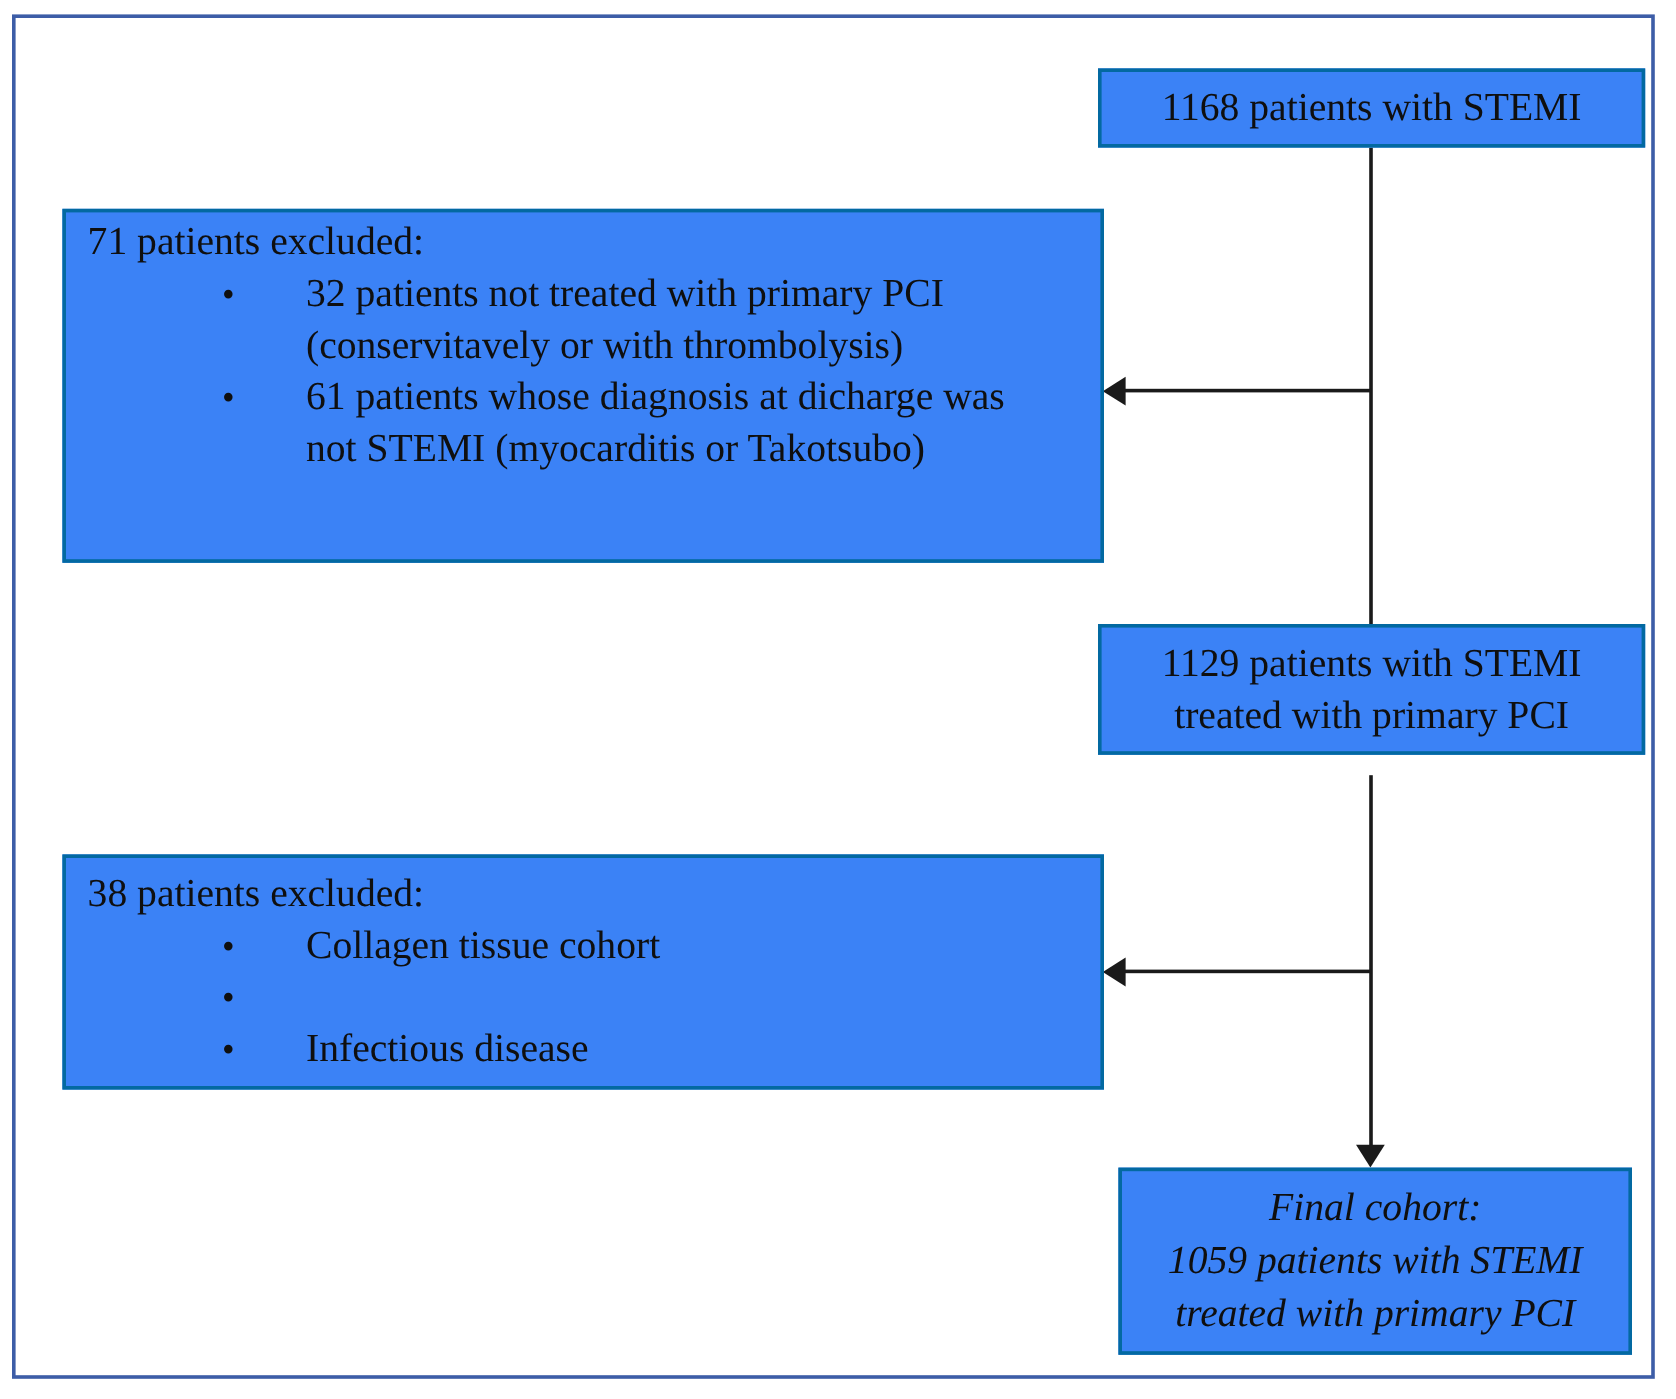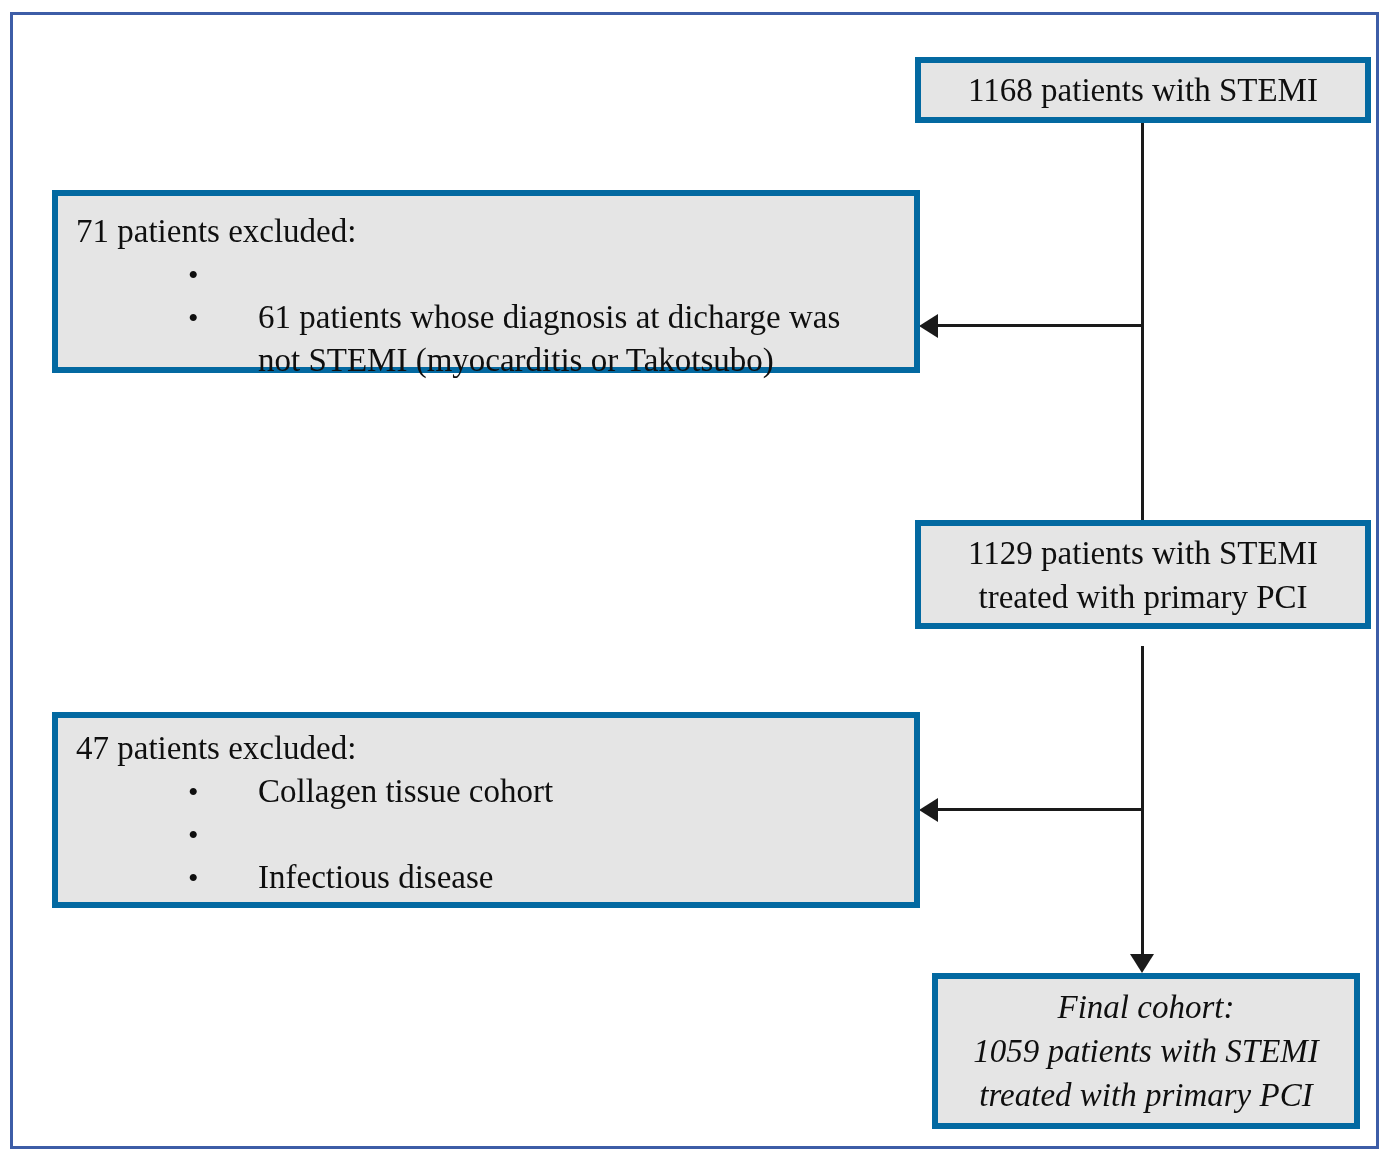--- a/index.html
+++ b/index.html
@@ -21,41 +21,41 @@
     left: 10px;
     top: 12px;
     width: 1369px;
     height: 1137px;
     border: 3px solid #3d5da7;
     box-sizing: border-box;
     background: #ffffff;
   }
   .node {
     position: absolute;
-    border: 6px solid #0369a1;
+    border: 3px solid #0369a1;
     box-sizing: border-box;
-    background: #e5e5e5;
+    background: #3b82f6;
     font-size: 33px;
     line-height: 44px;
   }
   .node.centered {
     display: flex;
     align-items: center;
     justify-content: center;
     text-align: center;
   }
   .multiline {
     white-space: pre-line;
   }
   
   #node-initial   { left: 915px; top: 57px;  width: 456px; height: 66px; }
   #node-pci       { left: 915px; top: 520px; width: 456px; height: 109px; }
   #node-final     { left: 932px; top: 973px; width: 428px; height: 156px; font-style: italic; }
   
-  #node-exclusion1 { left: 52px; top: 174px; width: 868px; height: 183px; padding: 14px 18px; line-height: 43px; margin-top: 16px; }
+  #node-exclusion1 { left: 52px; top: 174px; width: 868px; height: 295px; padding: 4px 18px; line-height: 43px; }
   #node-exclusion2 { left: 52px; top: 712px; width: 868px; height: 196px; padding: 9px 18px;  line-height: 43px; }
   .excl-title { display: block; }
   .bullet-row {
     display: flex;
     align-items: flex-start;
   }
   .bullet-marker {
     margin-left: 112px;
     width: 70px;
     flex: 0 0 70px;
@@ -113,35 +113,37 @@
   <div class="arrowhead arrow-left" id="arrowhead-excl2"></div>
 
   <div class="node centered" id="node-initial">
     <span class="multiline">1168 patients with STEMI</span>
   </div>
 
   <div class="node" id="node-exclusion1">
     <span class="excl-title">71 patients excluded:</span>
     <div class="bullet-row">
       <span class="bullet-marker">•</span>
+      <span class="bullet-text multiline">32 patients not treated with primary PCI
+(conservitavely or with thrombolysis)</span>
     </div>
     <div class="bullet-row">
       <span class="bullet-marker">•</span>
       <span class="bullet-text multiline">61 patients whose diagnosis at dicharge was
 not STEMI (myocarditis or Takotsubo)</span>
     </div>
   </div>
 
   <div class="node centered" id="node-pci">
     <span class="multiline">1129 patients with STEMI
 treated with primary PCI</span>
   </div>
 
   <div class="node" id="node-exclusion2">
-    <span class="excl-title">47 patients excluded:</span>
+    <span class="excl-title">38 patients excluded:</span>
     <div class="bullet-row">
       <span class="bullet-marker">•</span>
       <span class="bullet-text">Collagen tissue cohort</span>
     </div>
     <div class="bullet-row">
       <span class="bullet-marker">•</span>
     </div>
     <div class="bullet-row">
       <span class="bullet-marker">•</span>
       <span class="bullet-text">Infectious disease</span>

